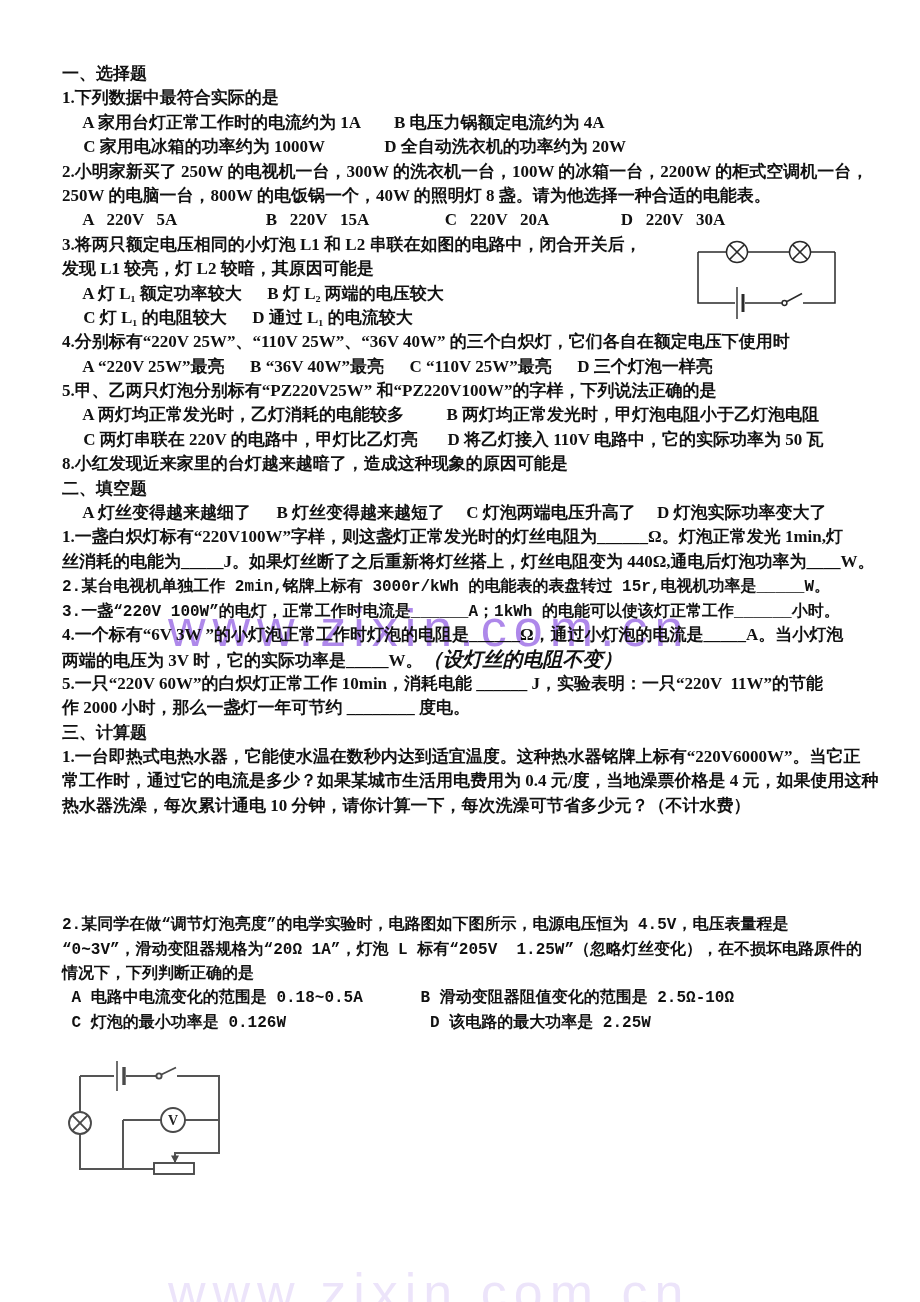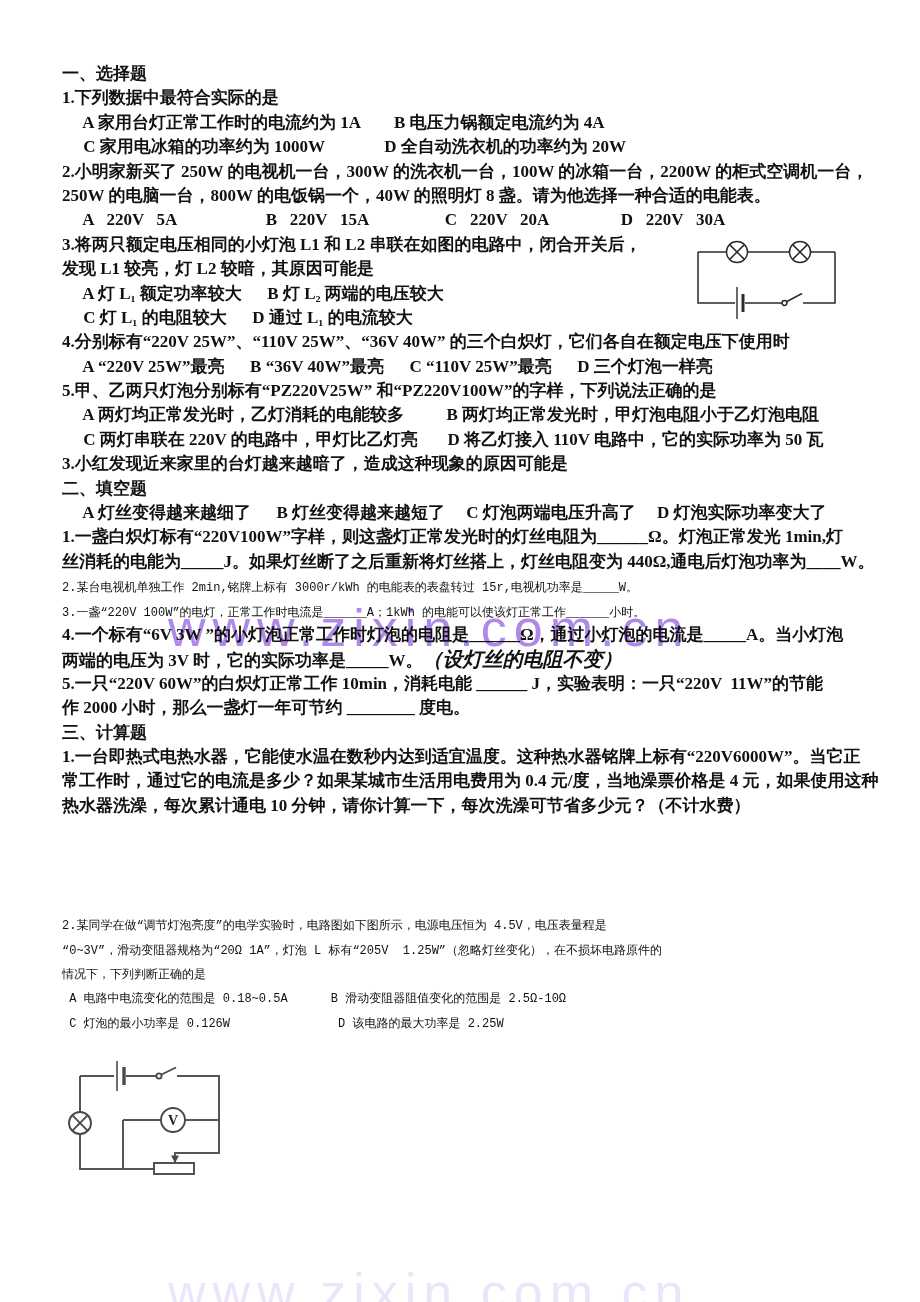--- a/index.html
+++ b/index.html
@@ -16,21 +16,21 @@
     left:62px;top:62px;
     width:800px;
   }
   .ln{
     white-space:pre;
     line-height:24.4px;
     height:24.4px;
     overflow:visible;
   }
   .s-b{ font-family:"Liberation Serif","DejaVu Serif",serif; font-weight:bold; font-size:17px; }
-  .s-m{ font-family:"Liberation Mono","DejaVu Sans Mono",monospace; font-weight:normal; font-size:12px; }
+  .s-m{ font-family:"Liberation Mono","DejaVu Sans Mono",monospace; font-weight:bold; font-size:16px; }
   .s-k{ font-family:"DejaVu Serif","Liberation Serif",serif; font-style:italic; font-weight:600; font-size:20px; }
   .answer-gap{ height:94px; }
   .watermark{
     position:absolute;
     font-family:"Liberation Sans","DejaVu Sans",sans-serif;
     font-weight:normal;
     color:#6d28d9;
     letter-spacing:7px;
     pointer-events:none;
     white-space:pre;
@@ -67,21 +67,21 @@
       <div class="ln"><span class="s-b">     A   220V   5A                     B   220V   15A                  C   220V   20A                 D   220V   30A</span></div>
       <div class="ln"><span class="s-b">3.将两只额定电压相同的小灯泡 L1 和 L2 串联在如图的电路中，闭合开关后，</span></div>
       <div class="ln"><span class="s-b">发现 L1 较亮，灯 L2 较暗，其原因可能是</span></div>
       <div class="ln"><span class="s-b">     A 灯 L₁ 额定功率较大      B 灯 L₂ 两端的电压较大</span></div>
       <div class="ln"><span class="s-b">     C 灯 L₁ 的电阻较大      D 通过 L₁ 的电流较大</span></div>
       <div class="ln"><span class="s-b">4.分别标有“220V 25W”、“110V 25W”、“36V 40W” 的三个白炽灯，它们各自在额定电压下使用时</span></div>
       <div class="ln"><span class="s-b">     A “220V 25W”最亮      B “36V 40W”最亮      C “110V 25W”最亮      D 三个灯泡一样亮</span></div>
       <div class="ln"><span class="s-b">5.甲、乙两只灯泡分别标有“PZ220V25W” 和“PZ220V100W”的字样，下列说法正确的是</span></div>
       <div class="ln"><span class="s-b">     A 两灯均正常发光时，乙灯消耗的电能较多          B 两灯均正常发光时，甲灯泡电阻小于乙灯泡电阻</span></div>
       <div class="ln"><span class="s-b">     C 两灯串联在 220V 的电路中，甲灯比乙灯亮       D 将乙灯接入 110V 电路中，它的实际功率为 50 瓦</span></div>
-      <div class="ln"><span class="s-b">3.小红发现近来家里的台灯越来越暗了，造成这种现象的原因可能是</span></div>
+      <div class="ln"><span class="s-b">8.小红发现近来家里的台灯越来越暗了，造成这种现象的原因可能是</span></div>
       <div class="ln"><span class="s-b">二、填空题</span></div>
       <div class="ln"><span class="s-b">     A 灯丝变得越来越细了      B 灯丝变得越来越短了     C 灯泡两端电压升高了     D 灯泡实际功率变大了</span></div>
       <div class="ln"><span class="s-b">1.一盏白炽灯标有“220V100W”字样，则这盏灯正常发光时的灯丝电阻为______Ω。灯泡正常发光 1min,灯</span></div>
       <div class="ln"><span class="s-b">丝消耗的电能为_____J。如果灯丝断了之后重新将灯丝搭上，灯丝电阻变为 440Ω,通电后灯泡功率为____W。</span></div>
       <div class="ln"><span class="s-m">2.某台电视机单独工作 2min,铭牌上标有 3000r/kWh 的电能表的表盘转过 15r,电视机功率是_____W。</span></div>
       <div class="ln"><span class="s-m">3.一盏“220V 100W”的电灯，正常工作时电流是______A；1kWh 的电能可以使该灯正常工作______小时。</span></div>
       <div class="ln"><span class="s-b">4.一个标有“6V 3W ”的小灯泡正常工作时灯泡的电阻是______Ω，通过小灯泡的电流是_____A。当小灯泡</span></div>
       <div class="ln"><span class="s-b">两端的电压为 3V 时，它的实际功率是_____W。</span><span class="s-k">（设灯丝的电阻不变）</span></div>
       <div class="ln"><span class="s-b">5.一只“220V 60W”的白炽灯正常工作 10min，消耗电能 ______ J，实验表明：一只“220V  11W”的节能</span></div>
       <div class="ln"><span class="s-b">作 2000 小时，那么一盏灯一年可节约 ________ 度电。</span></div>

